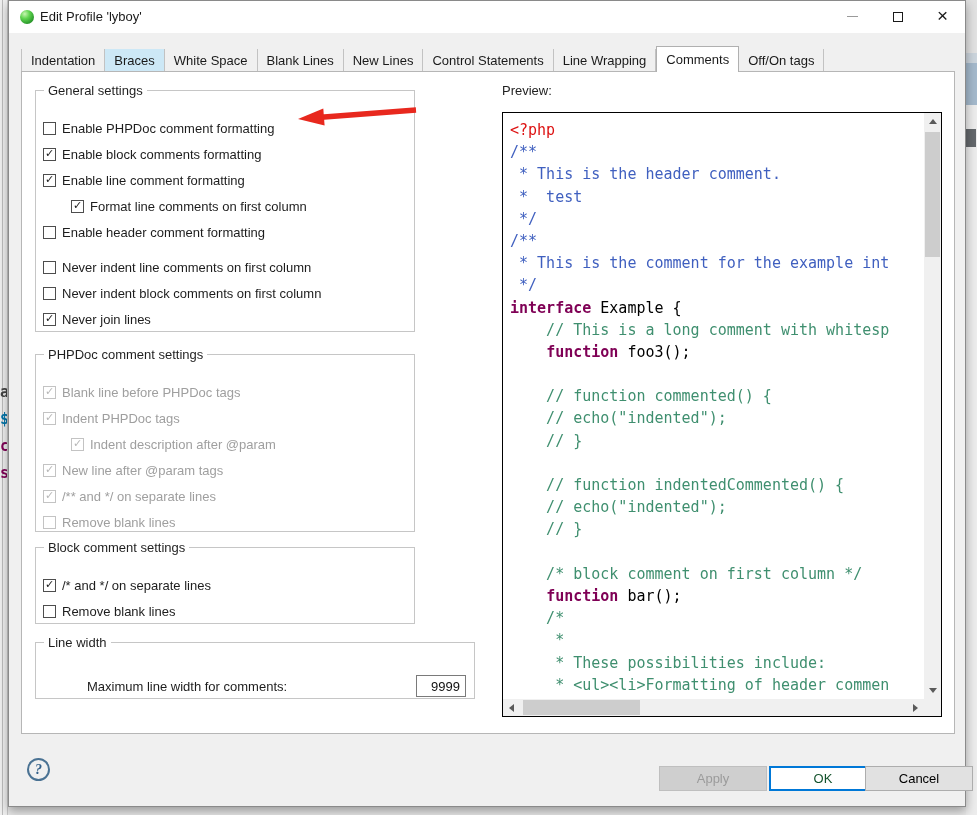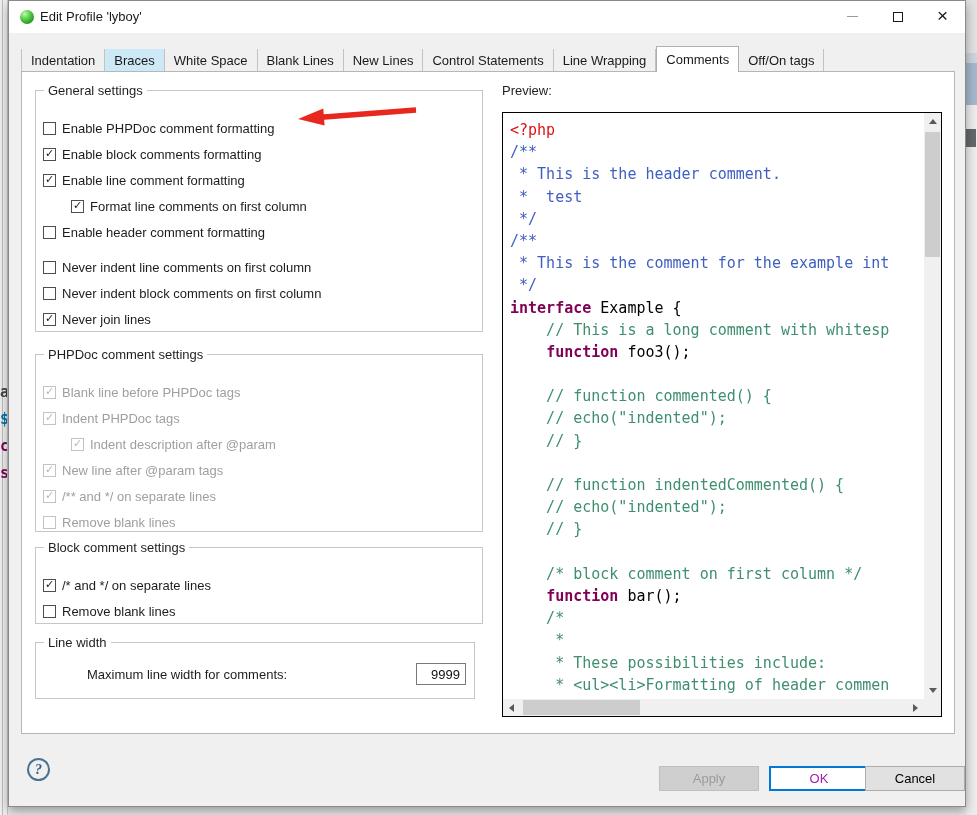--- a/index.html
+++ b/index.html
@@ -37,39 +37,39 @@
   .tab:first-child { border-left:1px solid #c2c2c2; }
   .tab.hl { background:var(--tab-highlight,#cde8f6); }
   .tab.active { height:26px; background:#ffffff; border:1px solid #b0b0b0; border-bottom:none;
     margin-bottom:-1px; padding-bottom:1px; position:relative; z-index:4; }
 
   
   .panel { position:absolute; left:12px; top:70px; width:934px; height:663px;
     background:#ffffff; border:1px solid #b6b6b6; z-index:2; }
 
   
-  .gbox { position:absolute; left:13px; width:448px; border:1px solid #c6c6c6; padding:24px 8px 16px 7px; }
+  .gbox { position:absolute; left:13px; width:380px; border:1px solid #c6c6c6; padding:24px 8px 16px 7px; }
   .gb-label { position:absolute; top:-8px; left:8px; background:#ffffff; padding:0 4px; font-size:13px; color:#1f1f1f; }
   #g-general { top:18px;  height:242px; }
   #g-phpdoc  { top:282px; height:178px; }
   #g-block   { top:475px; height:77px; }
   .row { height:26px; display:flex; align-items:center; }
   .row.gap { margin-top:9px; }
   .row.indent { padding-left:28px; }
   .cb { width:13px; height:13px; border:1px solid #4d4d4d; background:#fff; margin-right:6px;
     display:inline-flex; align-items:center; justify-content:center; flex:0 0 13px; }
   .mark { font:bold 11px "DejaVu Sans", sans-serif; color:#1a1a1a; line-height:1; margin-top:-1px; }
   .cb-label { font-size:13px; color:#1d1d1d; white-space:nowrap; }
   .row.disabled .cb { border-color:#c3c3c3; }
   .row.disabled .mark { color:#b7b7b7; }
   .row.disabled .cb-label { color:#9f9f9f; }
 
   
   #g-linewidth { position:absolute; left:13px; top:570px; width:440px; height:57px;
-    border:1px solid #c6c6c6; padding:0 8px; }
+    border:1px solid #c6c6c6; padding:12px 8px; }
   #g-linewidth .gb-label { top:-8px; }
   .lw-row { display:flex; align-items:center; justify-content:space-between; margin-top:20px;margin-left:43px; }
   .lw-label { font-size:13px; color:#1d1d1d; }
   .lw-input { width:50px; height:22px; border:1px solid #7a7a7a; background:#fff;
     font-size:13px; color:#111; text-align:right; padding:0 5px; font-family:"Liberation Sans",sans-serif; }
 
   
   .arrow-svg { position:absolute; left:258px; top:28px; width:142px; height:34px; z-index:5; pointer-events:none; }
 
   
@@ -96,24 +96,24 @@
   .tri-down  { width:0;height:0;border-left:4px solid transparent;border-right:4px solid transparent;border-top:5px solid #5a5a5a; }
   .tri-left  { width:0;height:0;border-top:4px solid transparent;border-bottom:4px solid transparent;border-right:5px solid #5a5a5a; }
   .tri-right { width:0;height:0;border-top:4px solid transparent;border-bottom:4px solid transparent;border-left:5px solid #5a5a5a; }
   .vthumb { position:absolute; left:1px; top:19px; width:15px; height:125px; background:#cdcdcd; }
   .hthumb { position:absolute; top:1px; left:20px; width:117px; height:15px; background:#cdcdcd; }
 
   
   .help-circle { position:absolute; left:18px; top:757px; width:23px; height:23px; border:2px solid #4a7293;
     border-radius:50%; display:flex; align-items:center; justify-content:center;
     font:bold 14px "Liberation Serif", serif; color:#33608a; font-style:italic; }
-  .btn { position:absolute; top:765px; width:100px; height:25px; font-size:13px;
+  .btn { position:absolute; top:765px; width:108px; height:25px; font-size:13px;
     display:flex; align-items:center; justify-content:center; }
   .btn-apply { left:650px; background:#cfcfcf; border:1px solid #bfbfbf; color:#9b9b9b; }
-  .btn-ok { left:760px; background:#ffffff; border:2px solid var(--ok-border,#0078d7); color:#a21caf; }
+  .btn-ok { left:760px; background:#ffffff; border:2px solid var(--ok-border,#0078d7); color:#14532d; }
   .btn-cancel { left:856px; background:#e1e1e1; border:1px solid #adadad; color:#000; }
 </style>
 </head>
 <body>
 
 <div class="bg-left">
   <div class="edgeline"></div>
   <div id="frags">
       <div class="frag" style="top: 383px; color: rgb(68, 68, 68);">a</div>
       <div class="frag" style="top: 410px; color: rgb(0, 115, 168);">$</div>

